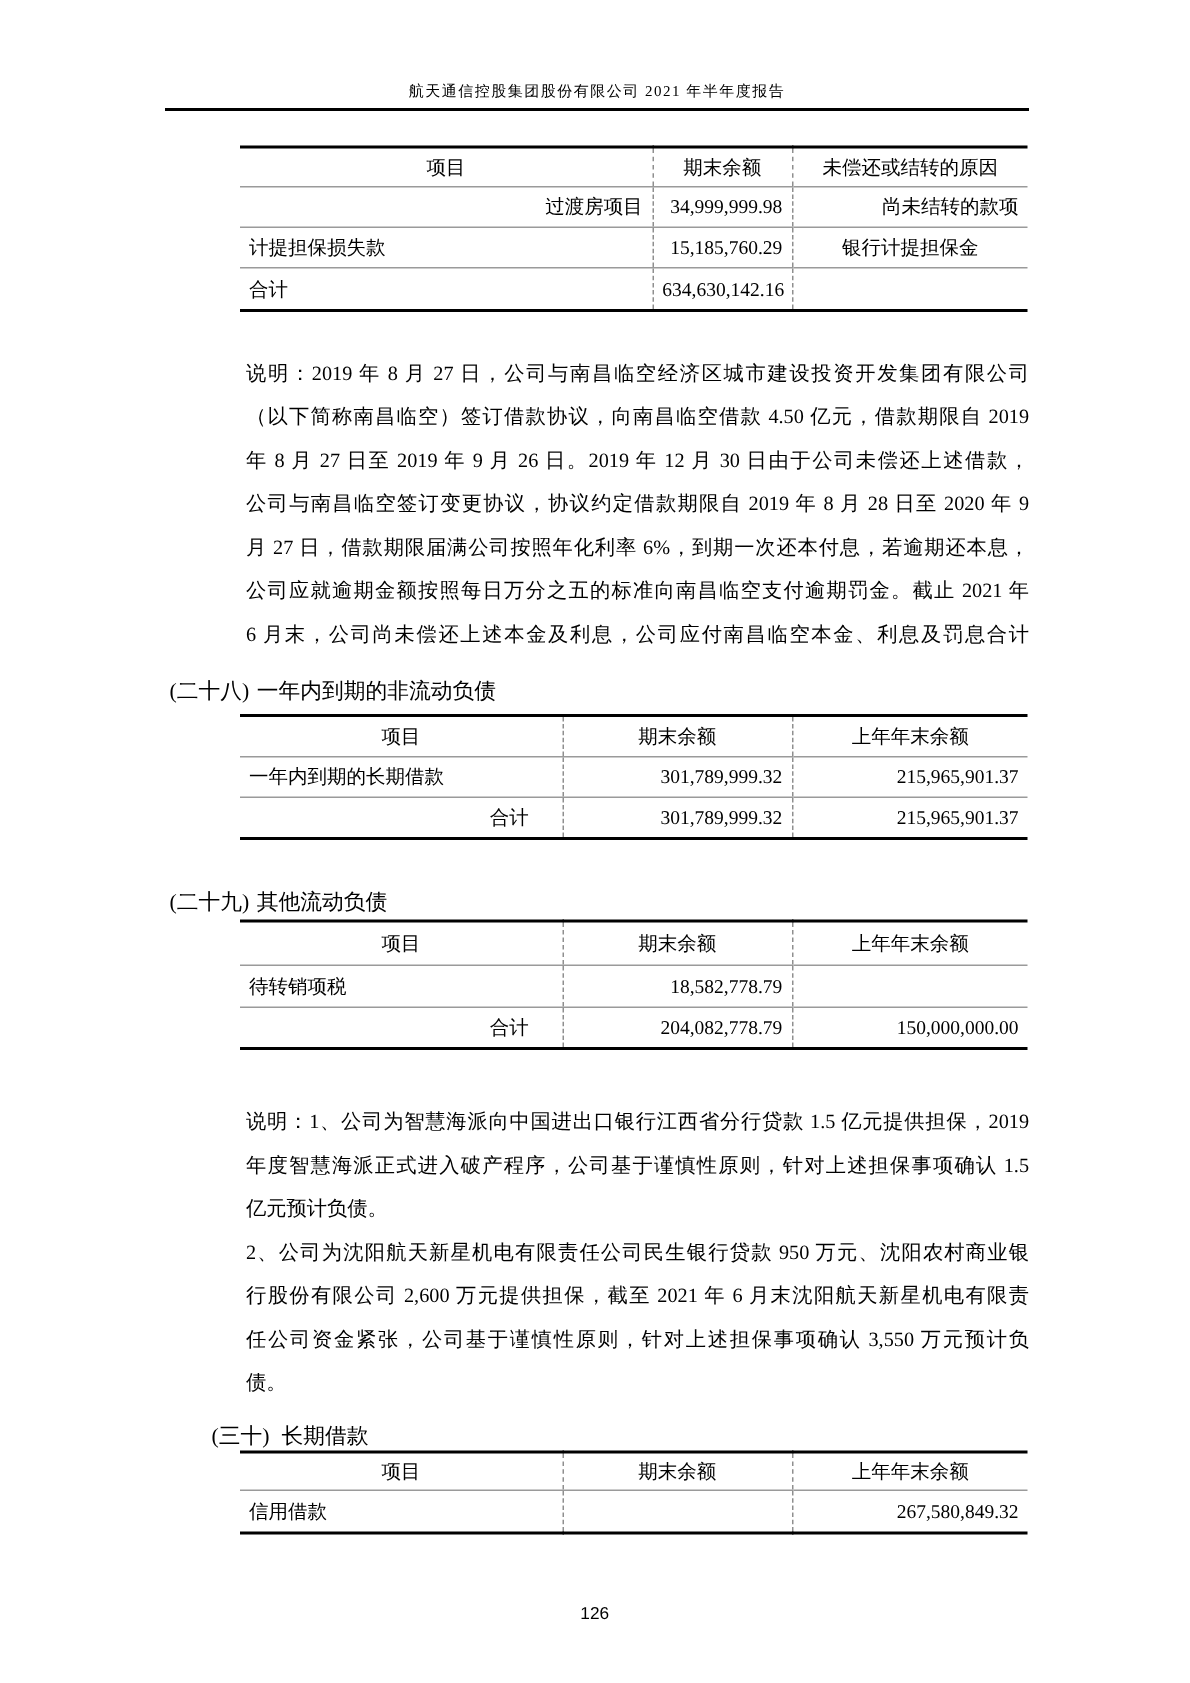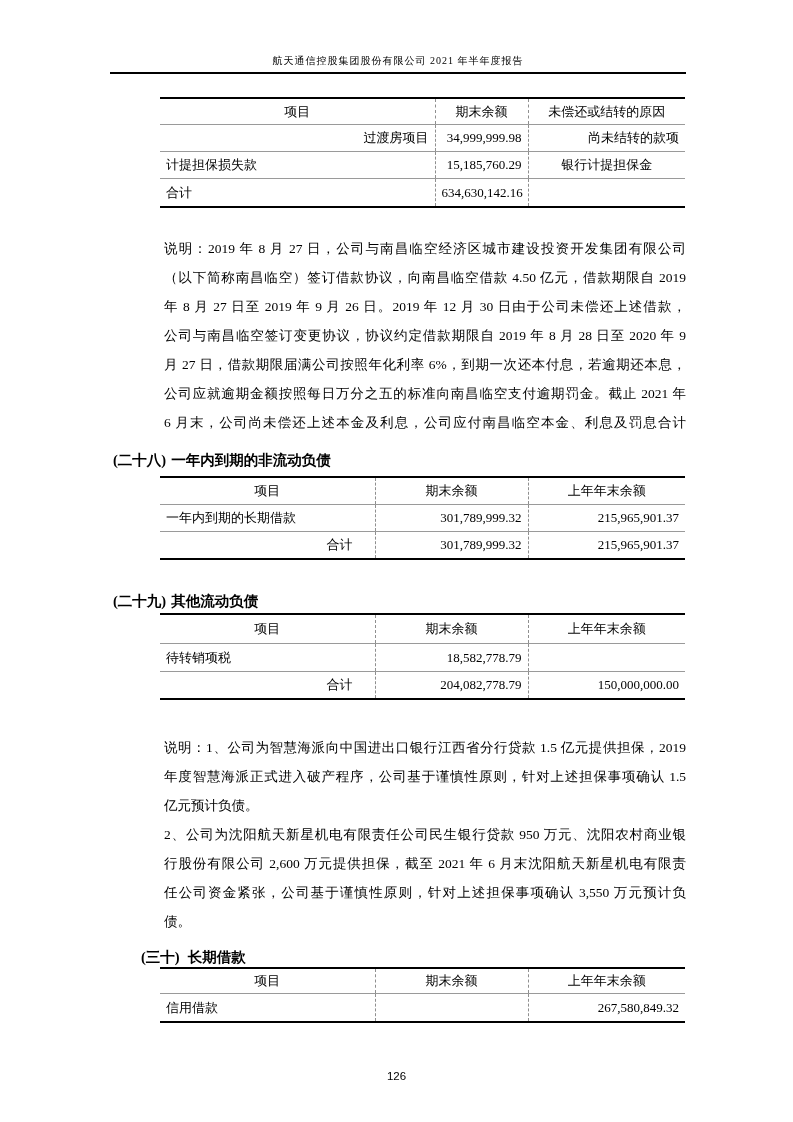--- a/index.html
+++ b/index.html
@@ -59,21 +59,21 @@
   #t4 tr.r1 td { height:27px;margin-left:28px; }
 
   
   .note { position:absolute; left:164px; width:522px; font-size:13.5px; }
   #note1 { top:215px;margin-top:19px; }
   #note2 { top:733px; }
   .nline { height:29px; line-height:29px; text-align:justify; text-align-last:justify; }
   .nline.end { text-align-last:left; }
 
   
-  .sec-h { position:absolute; left:113px; font-size:14.5px; font-weight:bold; white-space:nowrap; }
+  .sec-h { position:absolute; left:113px; font-size:14.5px; font-weight:normal; white-space:nowrap; }
   #sec28 { top:451px; }
   #sec29 { top:592px; }
   #sec30 { top:948px;margin-left:28px; }
   .sec-h .ttl { margin-left:5px; }
   #sec30 .ttl { margin-left:8px; }
 
   
   .page-num {
     position:absolute; left:0; top:1070px; width:793px; text-align:center;
     font-size:11.5px; font-family:"Liberation Sans","DejaVu Sans",sans-serif;

